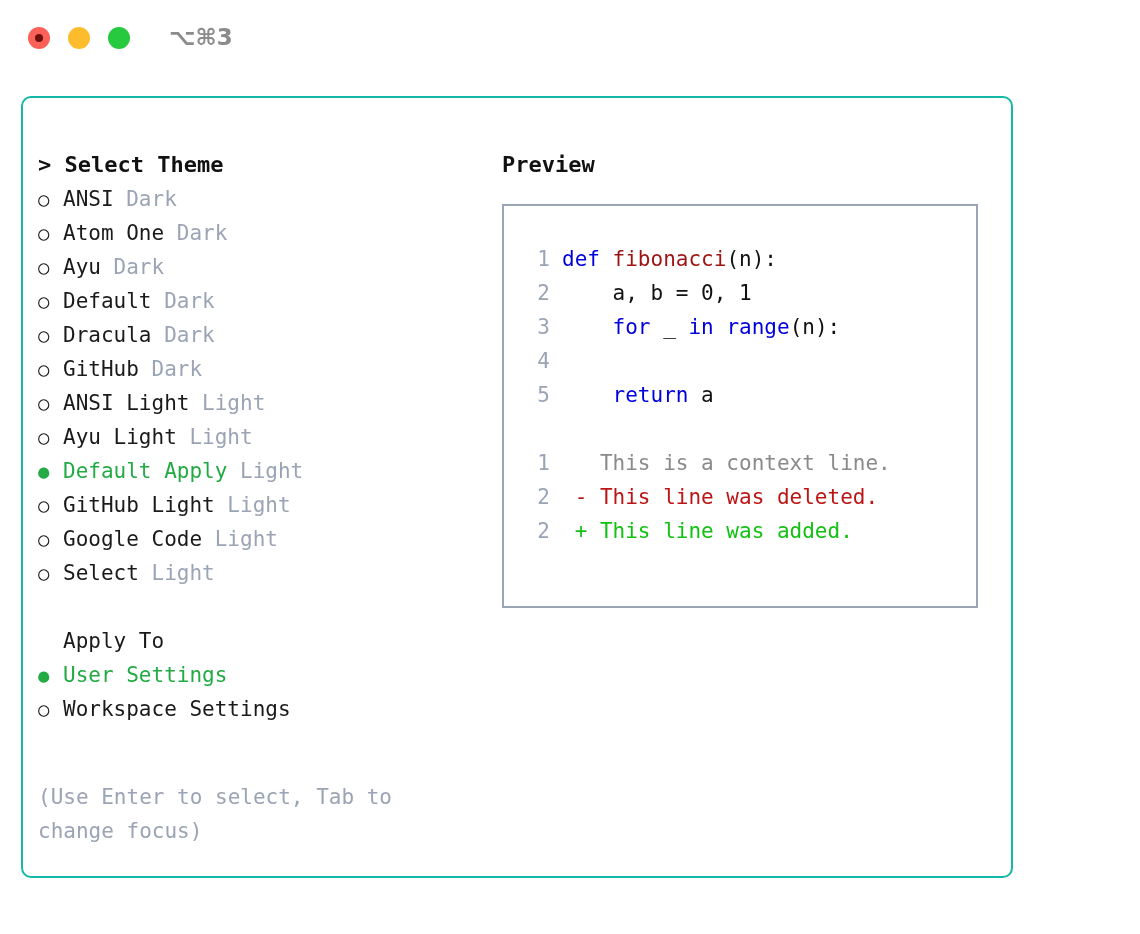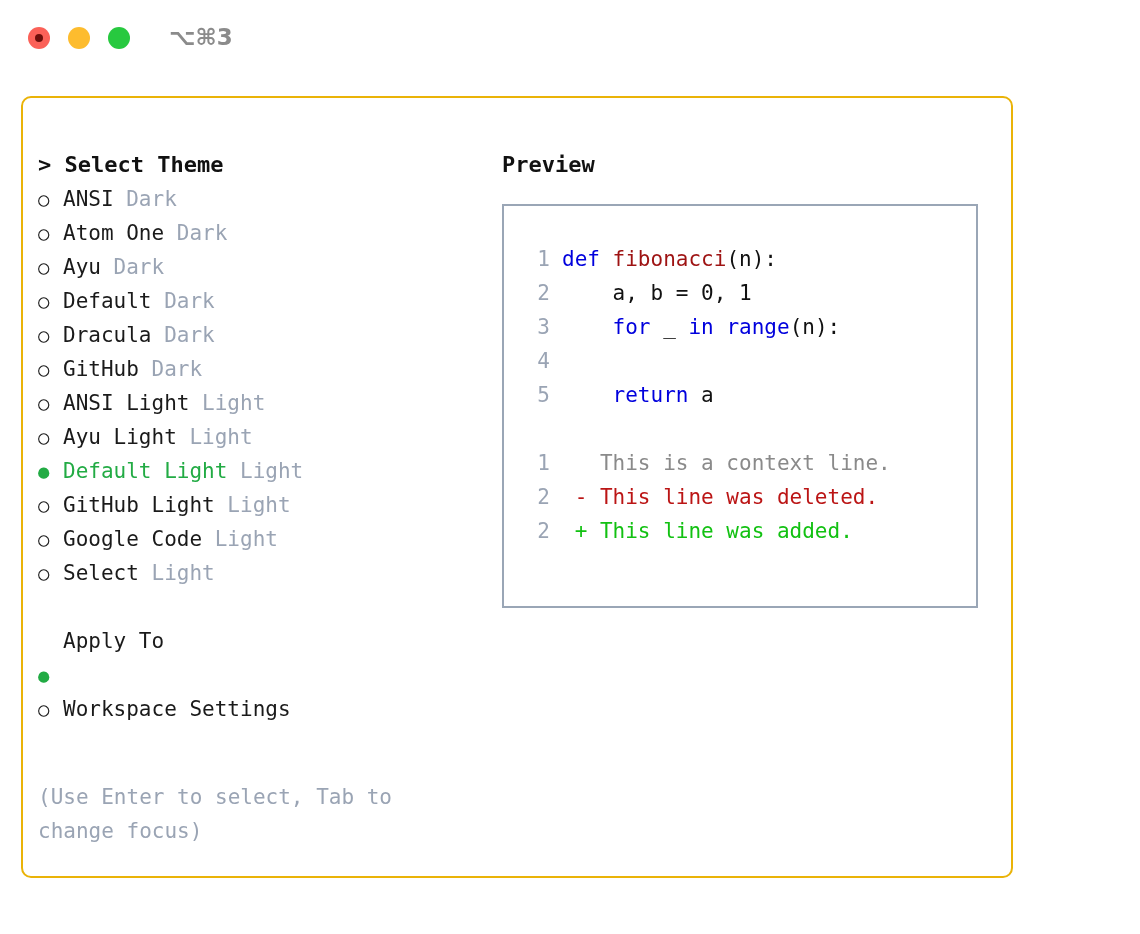--- a/index.html
+++ b/index.html
@@ -63,21 +63,21 @@
     white-space: nowrap;
   }
 
   
   .panel {
     position: absolute;
     left: 21px;
     top: 96px;
     width: 992px;
     height: 782px;
-    border: 2px solid #eab308;
+    border: 2px solid #14b8a6;
     border-radius: 10px;
     box-sizing: border-box;
     background: #ffffff;
   }
 
   
   .left-col {
     position: absolute;
     left: 15px;
     top: 50px;
@@ -201,32 +201,32 @@
 
       <div id="theme-items">
           <div class="opt-row"><span class="marker">○</span><span class="opt-name">ANSI</span><span class="opt-tag"> Dark</span></div>
           <div class="opt-row"><span class="marker">○</span><span class="opt-name">Atom One</span><span class="opt-tag"> Dark</span></div>
           <div class="opt-row"><span class="marker">○</span><span class="opt-name">Ayu</span><span class="opt-tag"> Dark</span></div>
           <div class="opt-row"><span class="marker">○</span><span class="opt-name">Default</span><span class="opt-tag"> Dark</span></div>
           <div class="opt-row"><span class="marker">○</span><span class="opt-name">Dracula</span><span class="opt-tag"> Dark</span></div>
           <div class="opt-row"><span class="marker">○</span><span class="opt-name">GitHub</span><span class="opt-tag"> Dark</span></div>
           <div class="opt-row"><span class="marker">○</span><span class="opt-name">ANSI Light</span><span class="opt-tag"> Light</span></div>
           <div class="opt-row"><span class="marker">○</span><span class="opt-name">Ayu Light</span><span class="opt-tag"> Light</span></div>
-          <div class="opt-row selected"><span class="marker">●</span><span class="opt-name">Default Light</span><span class="opt-tag"> Light</span></div>
+          <div class="opt-row selected"><span class="marker">●</span><span class="opt-name">Default Apply</span><span class="opt-tag"> Light</span></div>
           <div class="opt-row"><span class="marker">○</span><span class="opt-name">GitHub Light</span><span class="opt-tag"> Light</span></div>
           <div class="opt-row"><span class="marker">○</span><span class="opt-name">Google Code</span><span class="opt-tag"> Light</span></div>
           <div class="opt-row"><span class="marker">○</span><span class="opt-name">Select</span><span class="opt-tag"> Light</span></div>
         </div>
 
       <div class="section-gap"></div>
 
       <div class="section-label">Apply To</div>
 
       <div id="apply-items">
-          <div class="opt-row selected"><span class="marker">●</span></div>
+          <div class="opt-row selected"><span class="marker">●</span><span class="opt-name">User Settings</span></div>
           <div class="opt-row"><span class="marker">○</span><span class="opt-name">Workspace Settings</span></div>
         </div>
 
       <div class="hint">(Use Enter to select, Tab to change focus)</div>
     </div>
 
     <div class="right-col">
       <div class="preview-title">Preview</div>
       <div class="preview-box">
         <div id="code-lines">

